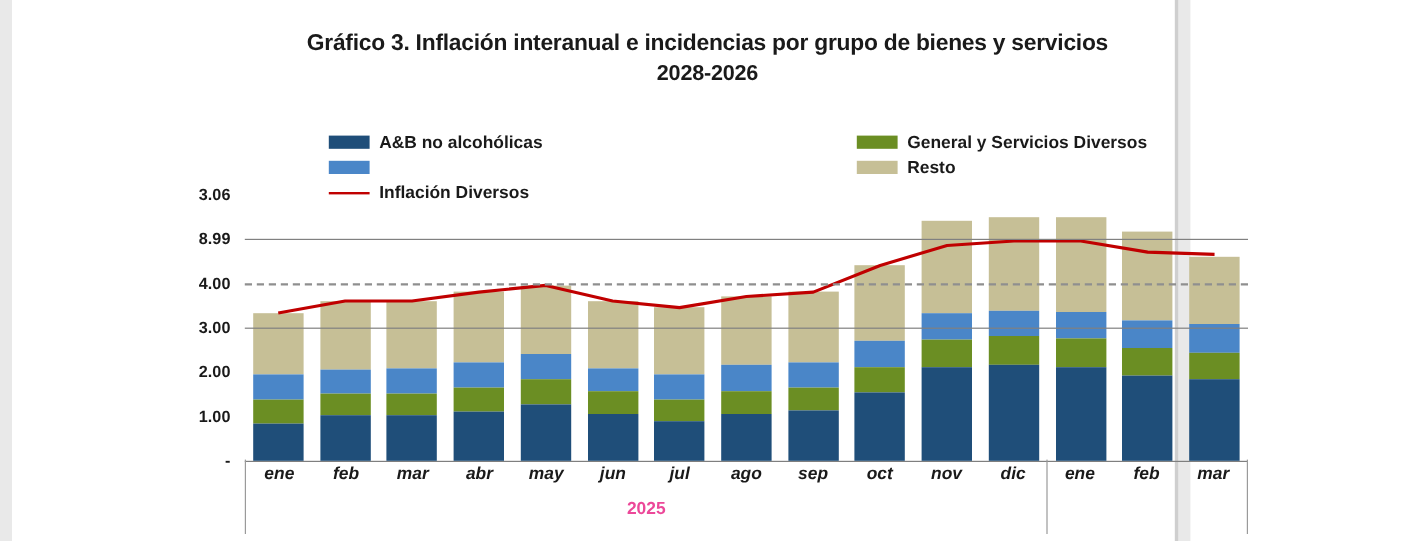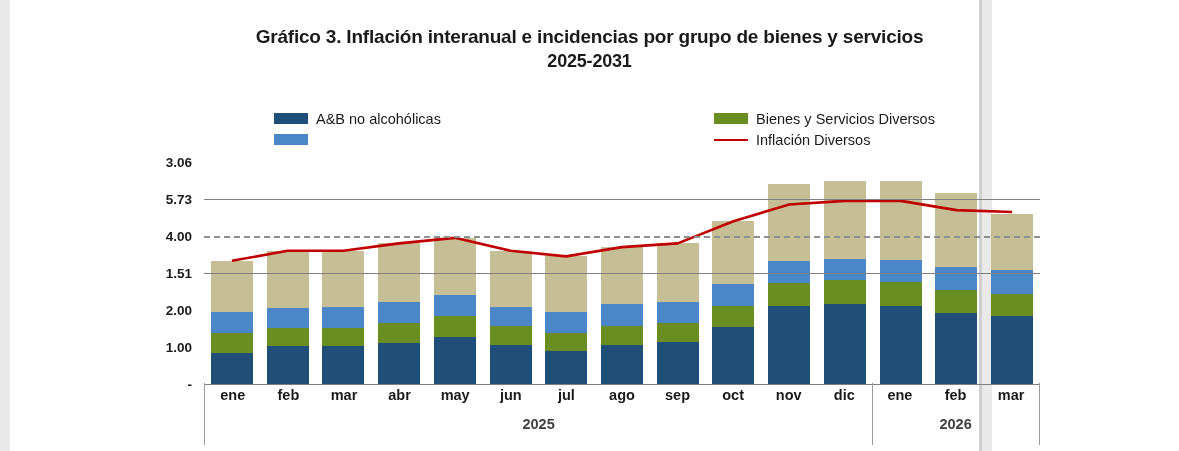--- a/index.html
+++ b/index.html
@@ -61,21 +61,21 @@
     display: grid;
     grid-template-columns: 440px 260px;
     grid-auto-rows: 21px;
     align-items: center;
   }
   .legend-item {
     display: flex;
     align-items: center;
     gap: 8px;
     font-size: 14.5px;
-    font-weight: normal;
+    font-weight: bold;
     color: #1a1a1a;
     white-space: nowrap;
     padding-left: 12px;
   }
   .swatch {
     width: 34px;
     height: 11px;
     display: inline-block;
     flex: none;
   }
@@ -164,20 +164,21 @@
     height: 62px;
     border-left: 1.2px solid #9a9a9a;
     border-right: 1.2px solid #9a9a9a;
     box-sizing: border-box;
   }
   .xlabels {
     position: absolute;
     left: 0; top: 4px;
     width: 100%;
     display: flex;
+    font-style: italic;
   }
   .xlabel {
     flex: 1 1 0;
     text-align: center;
     font-size: 14.5px;
     font-weight: bold;
     color: #1a1a1a;
   }
   .yeardiv {
     position: absolute;
@@ -190,63 +191,67 @@
     left: 0;
     top: 33px;
     width: 100%;
     height: 26px;
   }
   .year {
     position: absolute;
     top: 0;
     font-size: 14.5px;
     font-weight: bold;
-    color: #404040;
+    color: #ec4899;
     text-align: center;
   }
 </style>
 </head>
 <body>
 
 <div class="page">
   <div class="edge-left"></div>
   <div class="edge-right"></div>
   <div class="edge-right2"></div>
 
   <div class="title-block">
     <div class="title-line">Gráfico 3. Inflación interanual e incidencias por grupo de bienes y servicios</div>
-    <div class="title-line sub">2025-2031</div>
+    <div class="title-line sub">2028-2026</div>
   </div>
 
   <div class="legend" id="legend">
       <div class="legend-item">
         <span class="swatch" style="background: rgb(31, 78, 121);"></span>
         <span>A&amp;B no alcohólicas</span>
       </div>
       <div class="legend-item">
         <span class="swatch" style="background: rgb(107, 142, 35);"></span>
-        <span>Bienes y Servicios Diversos</span>
+        <span>General y Servicios Diversos</span>
       </div>
       <div class="legend-item">
         <span class="swatch" style="background: rgb(74, 134, 200);"></span>
+      </div>
+      <div class="legend-item">
+        <span class="swatch" style="background: rgb(198, 191, 150);"></span>
+        <span>Resto</span>
       </div>
       <div class="legend-item">
         <span class="swatch line" style="border-top-color: rgb(192, 0, 0);"></span>
         <span>Inflación Diversos</span>
       </div>
     </div>
 
   <div class="plot-wrap">
     <div class="y-axis" id="y-axis">
         <div class="y-tick" style="top: 222px;">-</div>
         <div class="y-tick" style="top: 185px; text-align: center;">1.00</div>
         <div class="y-tick" style="top: 148px; text-align: right;">2.00</div>
-        <div class="y-tick" style="top: 111px;">1.51</div>
+        <div class="y-tick" style="top: 111px;">3.00</div>
         <div class="y-tick" style="top: 74px;">4.00</div>
-        <div class="y-tick" style="top: 37px;">5.73</div>
+        <div class="y-tick" style="top: 37px;">8.99</div>
         <div class="y-tick" style="top: 0px;">3.06</div>
       </div>
     <div class="plot" id="plot">
       <div class="bars" id="bars">
           <div class="barslot">
             <div class="bar">
               <div class="seg" style="background: rgb(31, 78, 121); height: 31.45px;"></div>
               <div class="seg" style="background: rgb(107, 142, 35); height: 19.24px;"></div>
               <div class="seg" style="background: rgb(74, 134, 200); height: 21.46px;"></div>
               <div class="seg" style="background: rgb(198, 191, 150); height: 51.06px;"></div>
@@ -387,17 +392,16 @@
         <div class="xlabel">sep</div>
         <div class="xlabel">oct</div>
         <div class="xlabel">nov</div>
         <div class="xlabel">dic</div>
         <div class="xlabel">ene</div>
         <div class="xlabel">feb</div>
         <div class="xlabel">mar</div>
       </div>
     <div class="years" id="years">
         <div class="year" style="left: 0%; width: 80%;">2025</div>
-        <div class="year" style="left: 80%; width: 20%;">2026</div>
       </div>
     <div class="yeardiv" id="yeardiv" style="left: 80%;"></div>
   </div>
 </div>
 
 </body></html>

